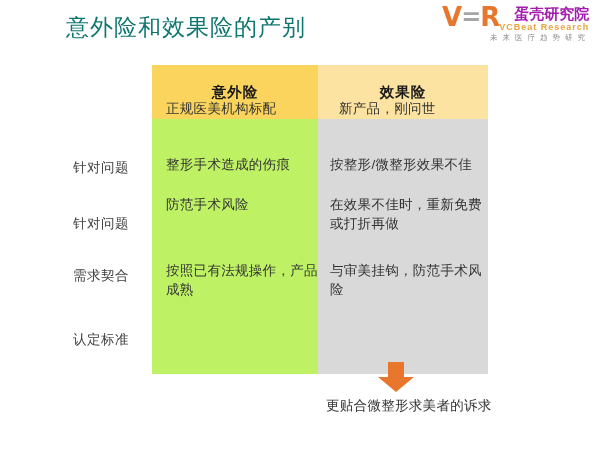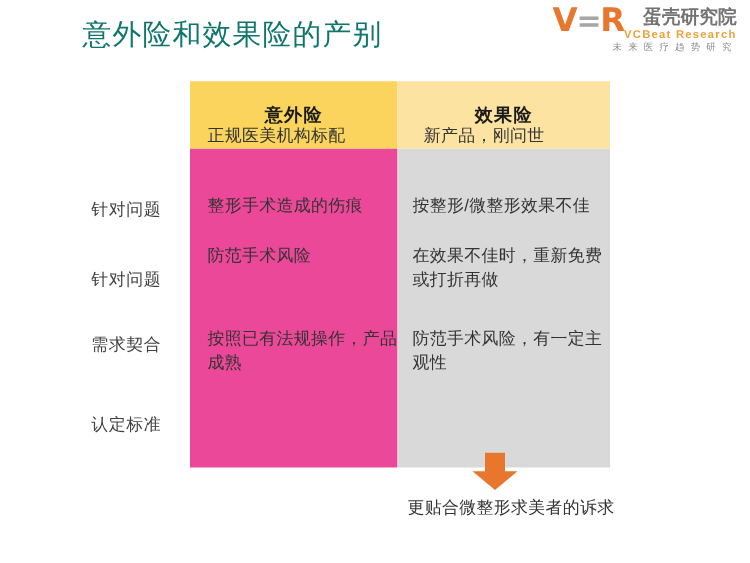--- a/index.html
+++ b/index.html
@@ -56,21 +56,21 @@
     font-family: "DejaVu Sans", sans-serif;
     font-size: 24px;
     font-weight: bold;
     color: #a6a6a6;
     margin: 0 0px;
     letter-spacing: -1px;
   }
   #logo-cn-name {
     font-size: 15px;
     font-weight: bold;
-    color: #737373;
+    color: #a21caf;
     line-height: 17px;
     margin-left: 4px;
     letter-spacing: 0px;
   }
   #logo-en-name {
     font-size: 9px;
     font-weight: bold;
     color: #e8a33d;
     letter-spacing: 1px;
     line-height: 10px;
@@ -116,21 +116,21 @@
     font-size: 14.5px;
     font-weight: bold;
     color: #1a1a1a;
     letter-spacing: 1px;
     text-align: right;
   }
   #col-accident .col-header { background: #fad45c; }
   #col-effect   .col-header { background: #fde3a1; }
 
   .col-body { height: 255px; }
-  #col-accident .col-body { background: #ec4899; }
+  #col-accident .col-body { background: #bef264; }
   #col-effect   .col-body { background: #d9d9d9; }
 
   
   #row-labels {
     position: absolute;
     left: 55px;
     top: 119px;
     width: 92px;
     height: 255px;
   }
@@ -227,21 +227,21 @@
       <div class="cell cell-a r3">按照已有法规操作，产品成熟</div>
     </div>
   </div>
 
   <div class="col" id="col-effect">
     <div class="col-header">效果险</div>
     <div class="col-body">
       <div class="cell cell-b r0 indent">新产品，刚问世</div>
       <div class="cell cell-b r1">按整形/微整形效果不佳</div>
       <div class="cell cell-b r2">在效果不佳时，重新免费或打折再做</div>
-      <div class="cell cell-b r3">防范手术风险，有一定主观性</div>
+      <div class="cell cell-b r3">与审美挂钩，防范手术风险</div>
     </div>
   </div>
 
 </div>
 
 <div id="down-arrow">
   <svg width="38" height="31" viewBox="0 0 38 31" xmlns="http://www.w3.org/2000/svg">
     <polygon points="11,0 27,0 27,15 37,15 19,30 1,15 11,15" fill="#e8762c"></polygon>
   </svg>
 </div>

